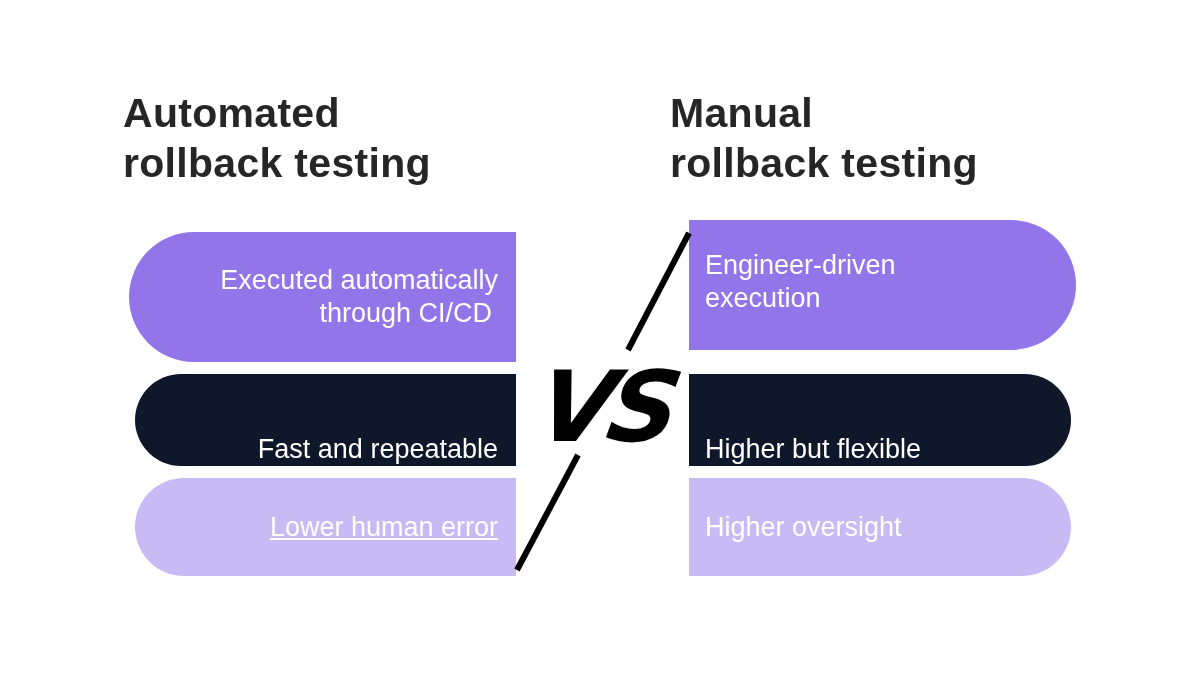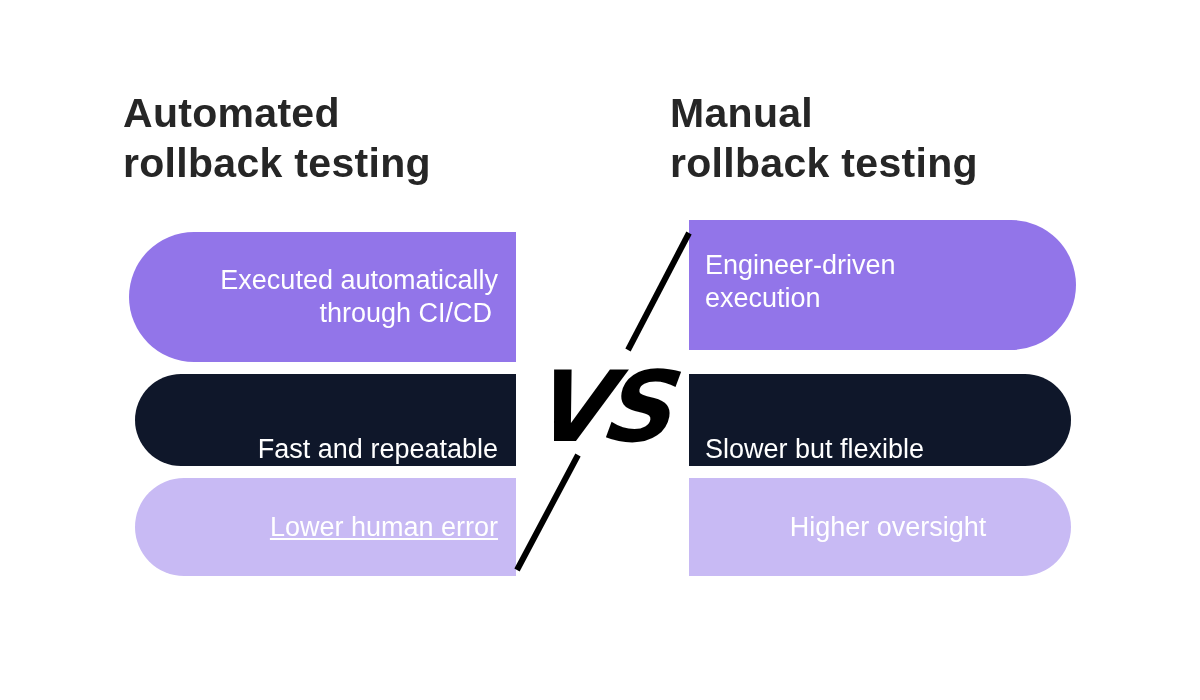--- a/index.html
+++ b/index.html
@@ -25,21 +25,21 @@
     .left { text-align: right; padding-right: 18px; }
     .right { text-align: left; padding-left: 16px; }
     .c1 { background: #9275E9; }
     .c2 { background: #0f172a; justify-content: flex-end; }
     .c3 { background: #C8BAF4; }
     #l1 { left: 129px; top: 232px; width: 387px; height: 130px; border-radius: 65px 0 0 65px; padding-bottom: 0; }
     #l2 { left: 135px; top: 374px; width: 381px; height: 92px; border-radius: 46px 0 0 46px; }
     #l3 { left: 135px; top: 478px; width: 381px; height: 98px; border-radius: 49px 0 0 49px; text-decoration: underline; }
     #r1 { left: 689px; top: 220px; width: 387px; height: 130px; border-radius: 0 65px 65px 0; padding-bottom: 6px; }
     #r2 { left: 689px; top: 374px; width: 382px; height: 92px; border-radius: 0 46px 46px 0; }
-    #r3 { left: 689px; top: 478px; width: 382px; height: 98px; border-radius: 0 49px 49px 0; text-align: center; }
+    #r3 { left: 689px; top: 478px; width: 382px; height: 98px; border-radius: 0 49px 49px 0; }
     #l1 span:last-child { padding-right: 6px; }
     #vs-graphic { position: absolute; left: 500px; top: 225px; width: 200px; height: 360px; }
     #vs-text {
       position: absolute; left: 540px; top: 352px; width: 130px; text-align: center;
       font-family: "DejaVu Sans", sans-serif; font-weight: 700; font-style: italic;
       font-size: 98px; line-height: 110px; color: #000; letter-spacing: -6px;
       transform: skewX(-10deg);
     }
   </style>
 </head>
@@ -63,21 +63,21 @@
 </div>
 <div class="pill left c3" id="l3">
   <span>Lower human error</span>
 </div>
 
 <div class="pill right c1" id="r1">
   <span>Engineer-driven</span>
   <span>execution</span>
 </div>
 <div class="pill right c2" id="r2">
-  <span>Slower but flexible</span>
+  <span>Higher but flexible</span>
 </div>
 <div class="pill right c3" id="r3">
   <span>Higher oversight</span>
 </div>
 
 <svg id="vs-graphic" viewBox="0 0 200 360" xmlns="http://www.w3.org/2000/svg">
   <line x1="189" y1="8" x2="128" y2="125" stroke="#000" stroke-width="6"></line>
   <line x1="78" y1="230" x2="17" y2="345" stroke="#000" stroke-width="6"></line>
 </svg>
 <div id="vs-text">VS</div>

